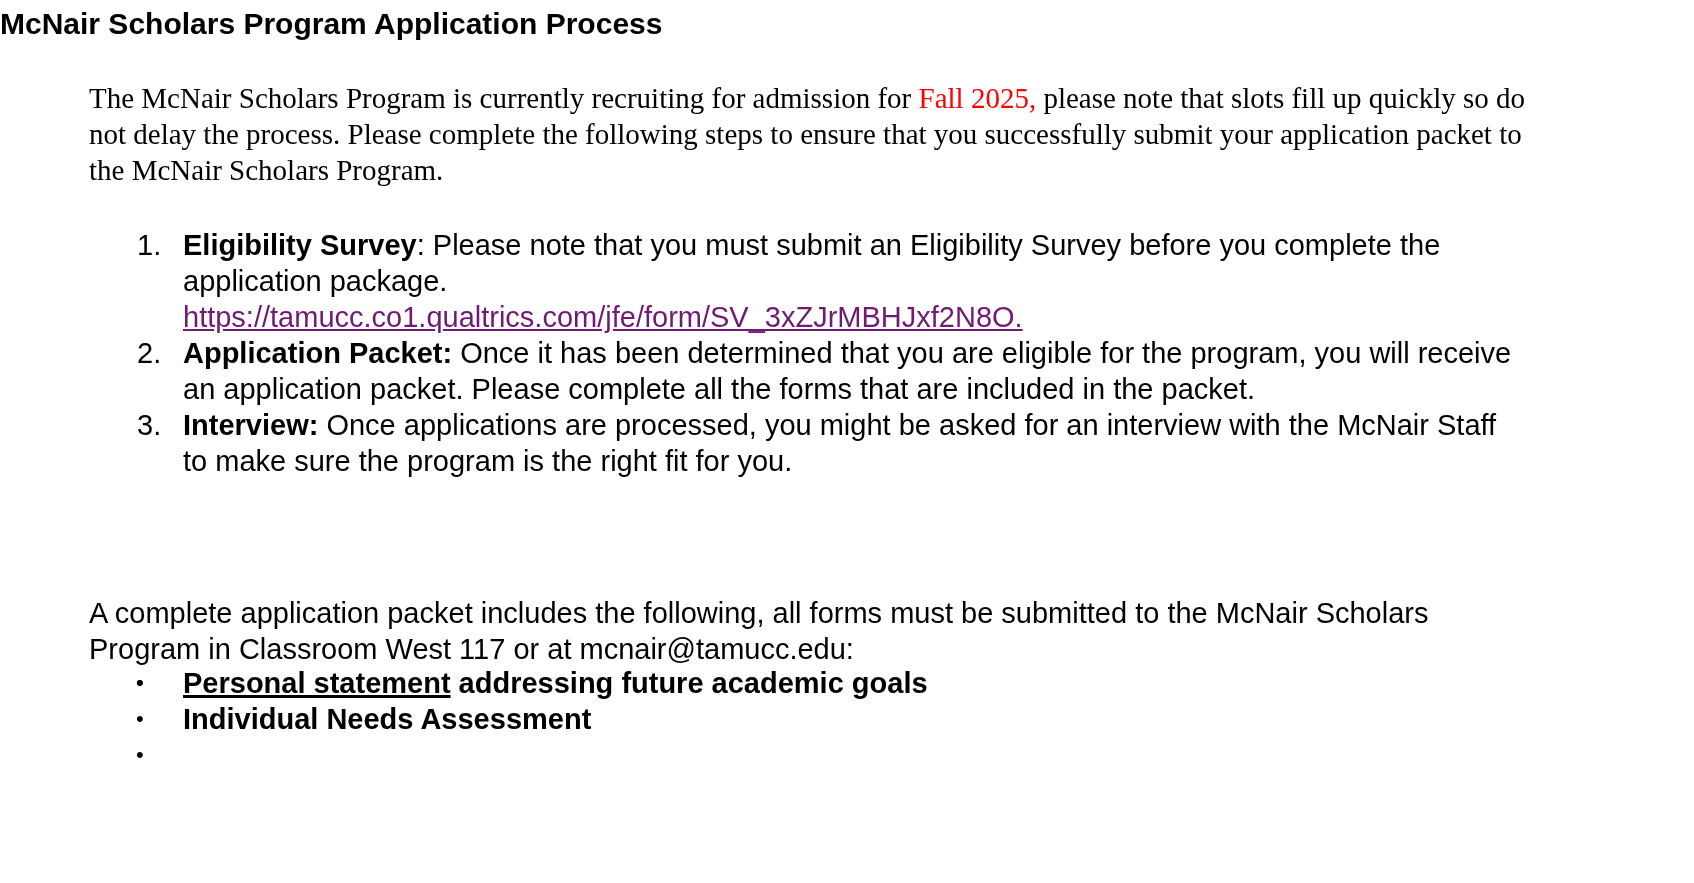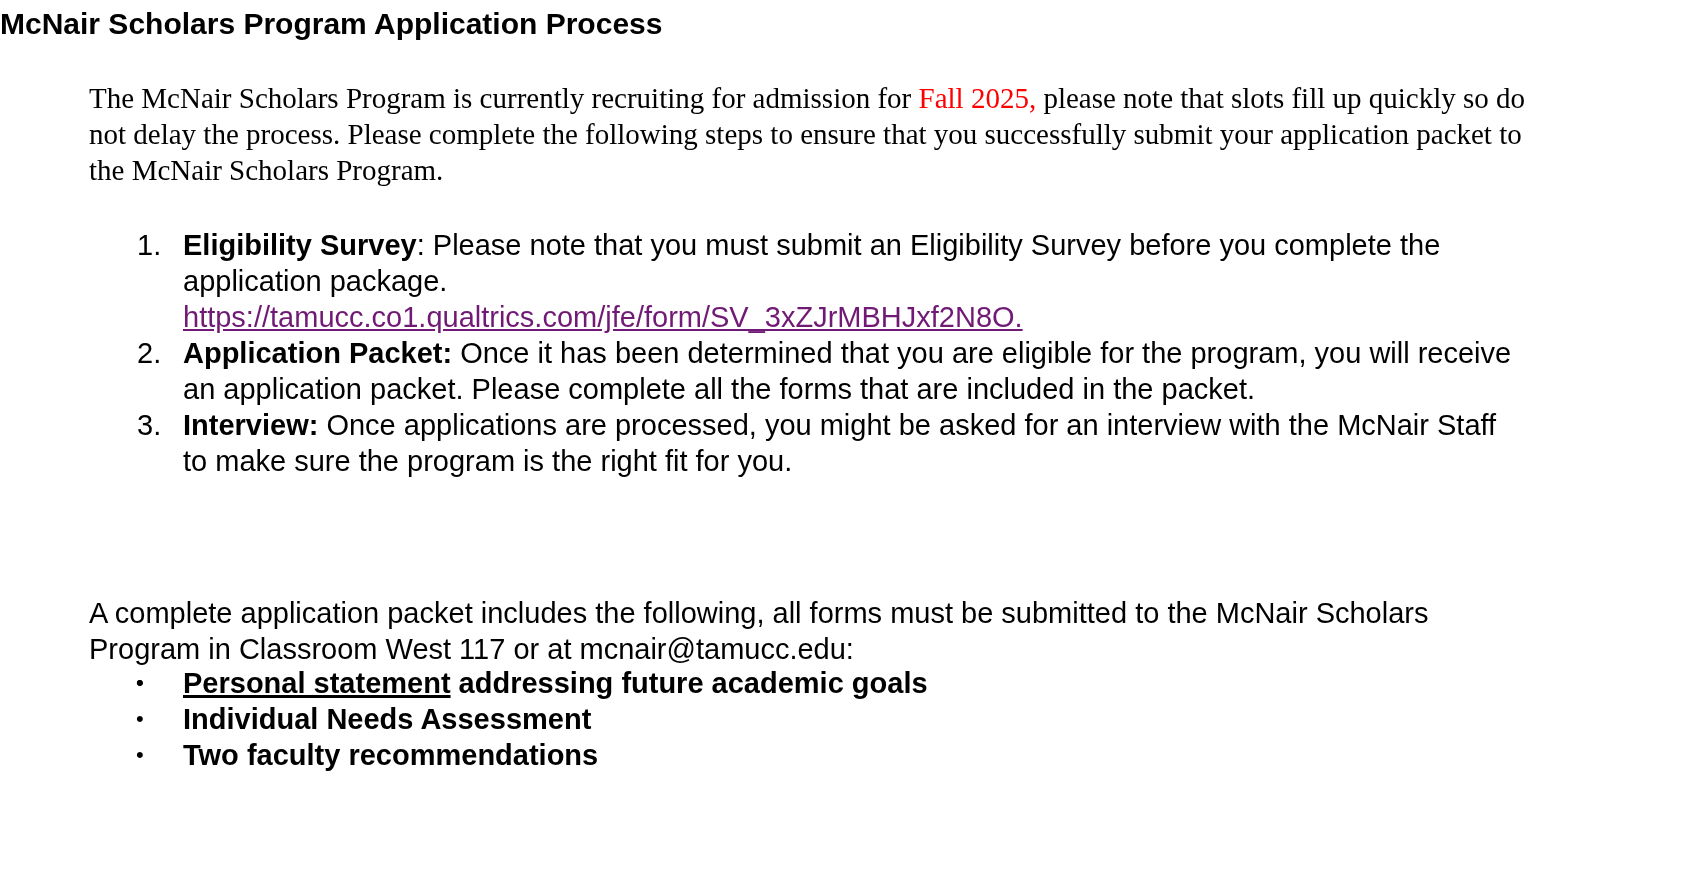--- a/index.html
+++ b/index.html
@@ -119,15 +119,14 @@
   <li>
     <span class="bullet">•</span>
     <span class="u">Personal statement</span><span> addressing future academic goals</span>
   </li>
   <li>
     <span class="bullet">•</span>
     <span>Individual Needs Assessment</span>
   </li>
   <li>
     <span class="bullet">•</span>
-    <span>Two faculty recommendations</span>
   </li>
 </ul>
 
 </body></html>

